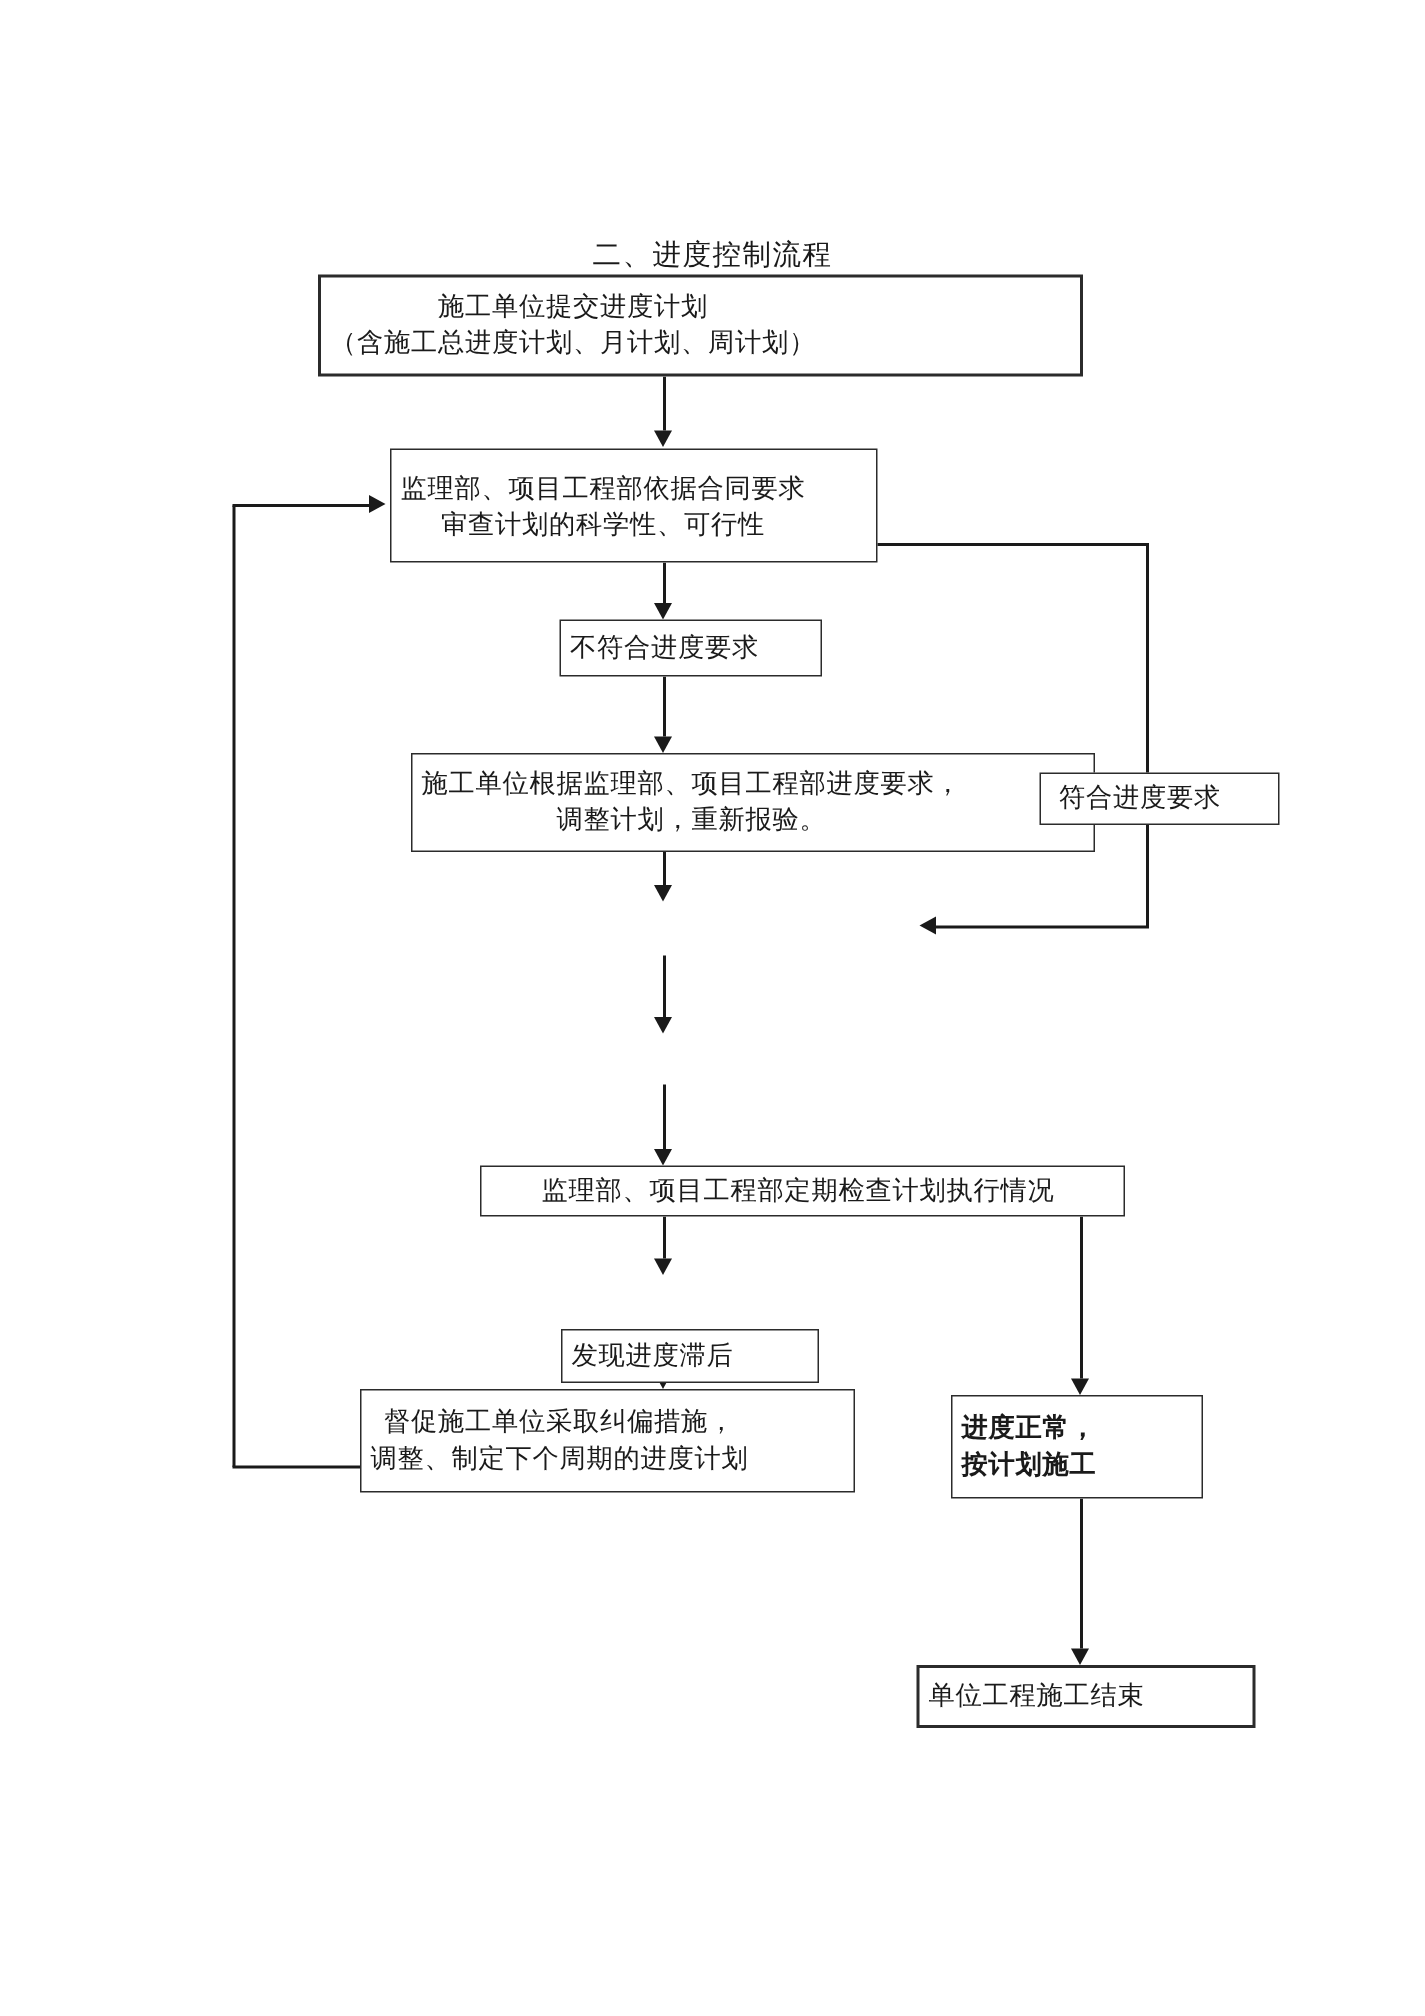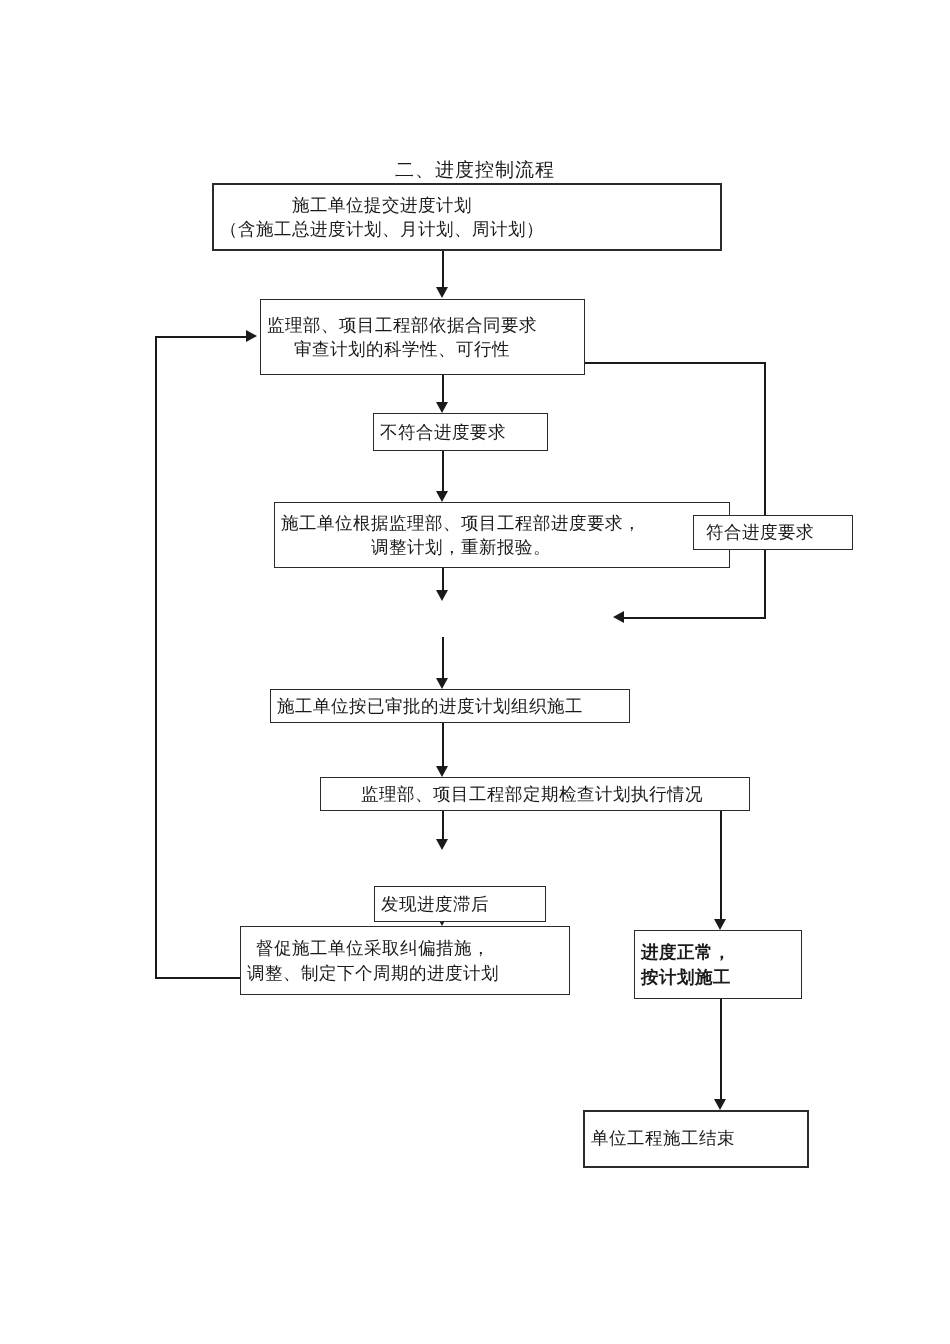--- a/index.html
+++ b/index.html
@@ -123,39 +123,36 @@
   <div class="node" style="left:234px;top:502px;width:456px;height:66px;margin-left:40px;">
     <span class="lines">施工单位根据监理部、项目工程部进度要求，
 调整计划，重新报验。</span>
   </div>
 
   <div class="node" style="left:693px;top:515px;width:160px;height:35px;padding-left:12px;">
     <span class="lines">符合进度要求</span>
   </div>
 
 
-  <div class="node" style="left:270px;top:689px;width:360px;height:34px;">
-    <span class="lines">施工单位按已审批的进度计划组织施工</span>
-  </div>
 
   <div class="node" style="left:320px;top:777px;width:430px;height:34px;padding-left:40px;">
     <span class="lines">监理部、项目工程部定期检查计划执行情况</span>
   </div>
 
   <div class="node" style="left:374px;top:850px;width:172px;height:36px;margin-top:36px;">
     <span class="lines">发现进度滞后</span>
   </div>
 
   <div class="node" style="left:240px;top:926px;width:330px;height:69px;">
     <span class="lines">督促施工单位采取纠偏措施，
 调整、制定下个周期的进度计划</span>
   </div>
 
   <div class="node" style="left:634px;top:930px;width:168px;height:69px;font-weight:bold;">
     <span class="lines">进度正常，
 按计划施工</span>
   </div>
 
-  <div class="node thick" style="left:583px;top:1110px;width:226px;height:58px;font-family:Liberation Mono, monospace;">
+  <div class="node thick" style="left:611px;top:1110px;width:226px;height:42px;">
     <span class="lines">单位工程施工结束</span>
   </div>
 
 </div>
 
 </body></html>

